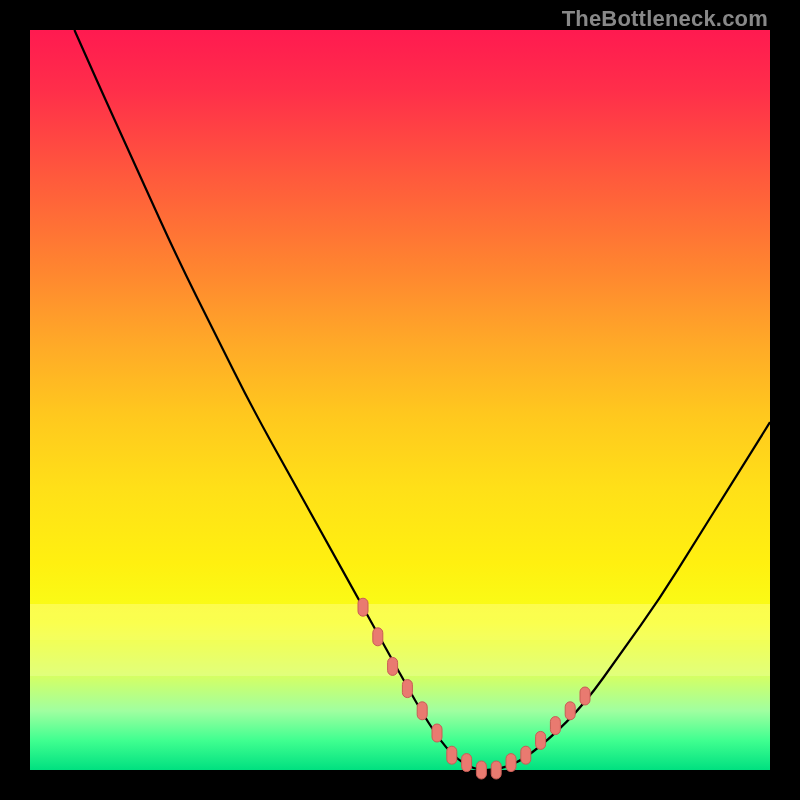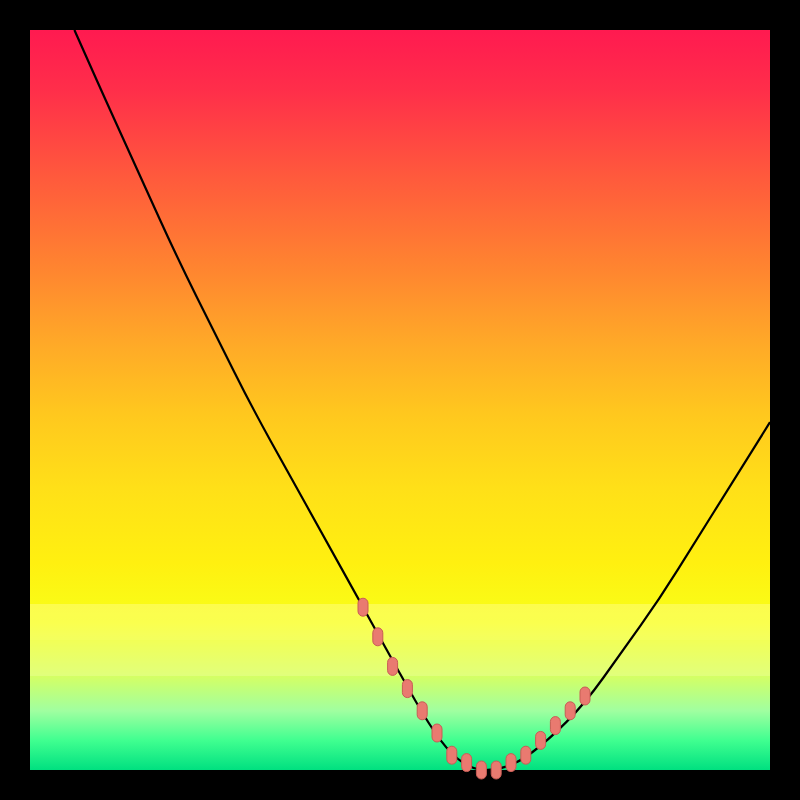--- a/index.html
+++ b/index.html
@@ -88,13 +88,14 @@
         <rect x="461.2" y="731.0" width="10" height="18" rx="5" ry="5" fill="#e97a70" stroke="#c85c55" stroke-width="1"></rect>
         <rect x="476.0" y="723.6" width="10" height="18" rx="5" ry="5" fill="#e97a70" stroke="#c85c55" stroke-width="1"></rect>
         <rect x="490.8" y="716.2" width="10" height="18" rx="5" ry="5" fill="#e97a70" stroke="#c85c55" stroke-width="1"></rect>
         <rect x="505.6" y="701.4" width="10" height="18" rx="5" ry="5" fill="#e97a70" stroke="#c85c55" stroke-width="1"></rect>
         <rect x="520.4" y="686.6" width="10" height="18" rx="5" ry="5" fill="#e97a70" stroke="#c85c55" stroke-width="1"></rect>
         <rect x="535.2" y="671.8" width="10" height="18" rx="5" ry="5" fill="#e97a70" stroke="#c85c55" stroke-width="1"></rect>
         <rect x="550.0" y="657.0" width="10" height="18" rx="5" ry="5" fill="#e97a70" stroke="#c85c55" stroke-width="1"></rect>
       </g>
   </svg>
 
+  <div class="watermark">TheBottleneck.com</div>
 </div>
 
 </body></html>

